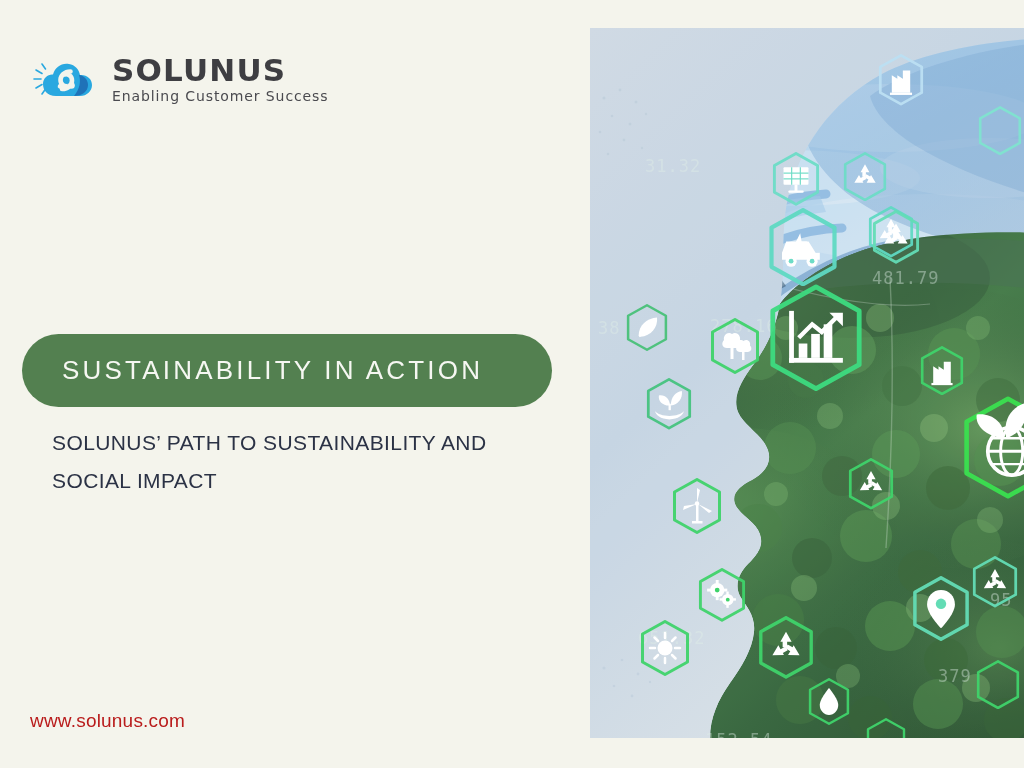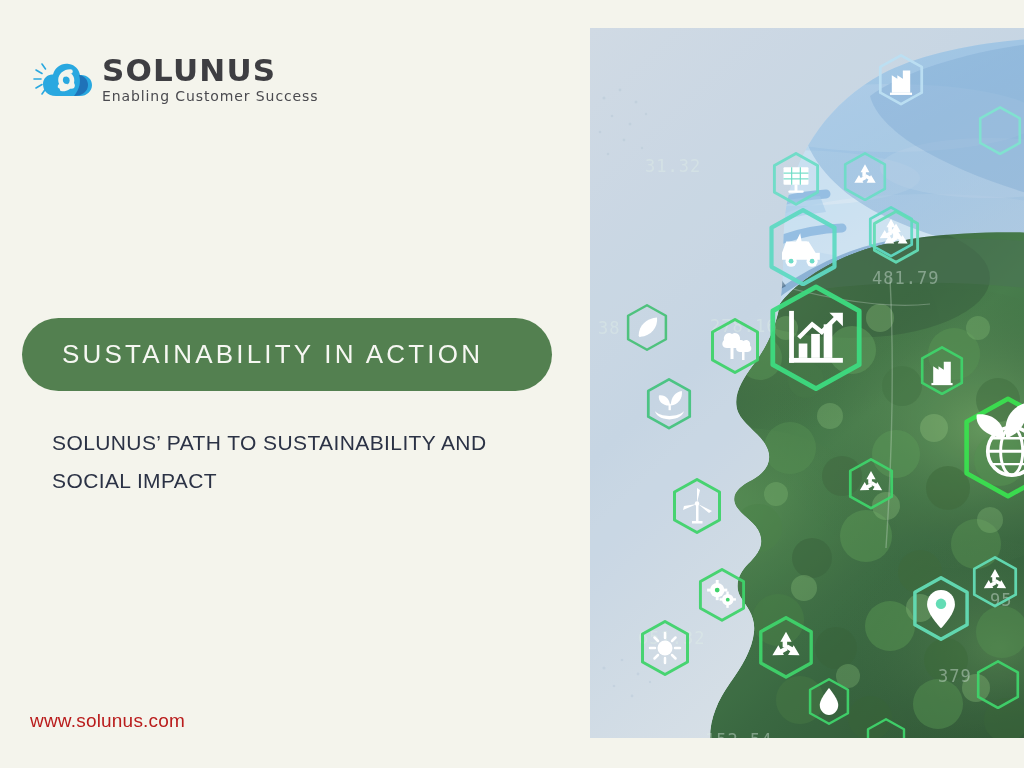--- a/index.html
+++ b/index.html
@@ -6,35 +6,35 @@
   html, body { width:1024px; height:768px; overflow:hidden; }
   body {
     background:#f4f4ec;
     font-family:"Liberation Sans", sans-serif;
     position:relative;
   }
 
   
   .logo-block {
     position:absolute; left:30px; top:55px;
-    display:flex; align-items:center; 
+    display:flex; align-items:center; gap:10px;
   }
   .logo-mark { width:72px; height:48px; position:relative; flex:0 0 auto; }
   .logo-text { display:flex; flex-direction:column; line-height:1; }
   .logo-word {
     font-size:31px; font-weight:bold; color:#3e3e42;
     letter-spacing:1.2px; font-family:"DejaVu Sans", sans-serif;
   }
   .logo-tag {
     font-size:14px; color:#4a4a4f; letter-spacing:0.9px;
     margin-top:3px; font-family:"DejaVu Sans", sans-serif;
   }
 
   .title-banner {
-    position:absolute; left:22px; top:318px;
+    position:absolute; left:22px; top:334px;
     width:530px; height:73px;
     background:#538050;
     border-radius:40px;
     display:flex; align-items:center;
   }
   .title-banner span {
     color:#f6f7f2;
     font-size:26px;
     letter-spacing:3.2px;
     padding-left:40px;

